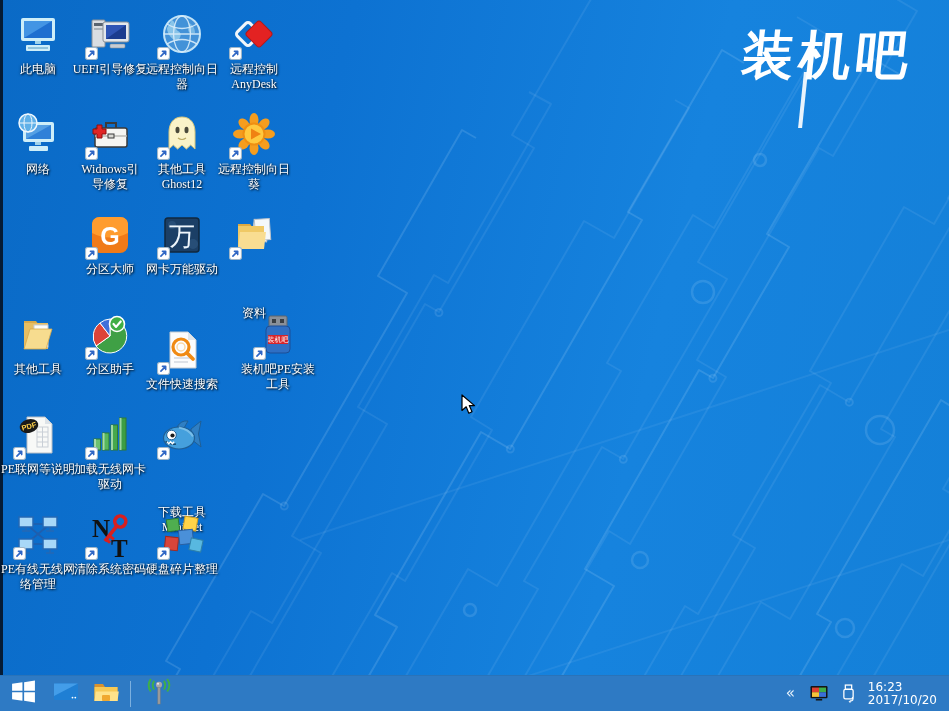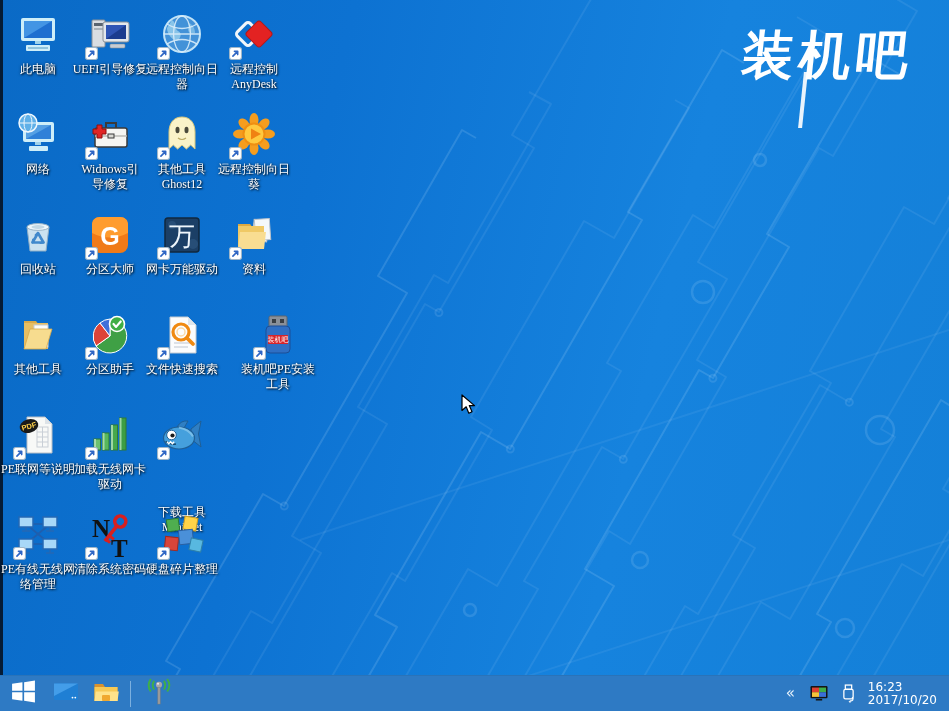--- a/index.html
+++ b/index.html
@@ -244,33 +244,20 @@
         <span class="shortcut-arrow">
           <svg width="13" height="13" viewBox="0 0 12 12">
               <rect x="0.5" y="0.5" width="11" height="11" rx="2" fill="#fff" stroke="#9fb6c9"></rect>
               <path d="M3.6 8.4 L8 4 M8 4 h-3 M8 4 v3" stroke="#2f66c4" stroke-width="1.5" fill="none" stroke-linecap="round"></path>
             </svg>
         </span>
       </span>
       <span class="icon-label">远程控制向日
 葵</span>
     </div>
-      <div class="cell" style="grid-area: 3 / 1;">
-      <span class="icon-wrap">
-        <span class="icon-art"><svg width="48" height="48" viewBox="0 0 48 48">
-              <path d="M13 16 L16 40 H32 L35 16 Z" fill="#dcecf4" opacity="0.92" stroke="#9ab4c6"></path>
-              <ellipse cx="24" cy="16" rx="11" ry="3.4" fill="#eef7fb" stroke="#9ab4c6"></ellipse>
-              <ellipse cx="24" cy="16" rx="6.5" ry="1.9" fill="#c2d8e4"></ellipse>
-              <path d="M24 22 l-5.5 9.5 h11 z" fill="none" stroke="#4189cc" stroke-width="2.6" stroke-linejoin="round"></path>
-              <path d="M24 22 l-2.4 2 M18.5 31.5 l0.6-3 M29.5 31.5 l-3 0.6" stroke="#4189cc" stroke-width="2" stroke-linecap="round"></path>
-            </svg></span>
-        
-      </span>
-      <span class="icon-label">回收站</span>
-    </div>
       <div class="cell" style="grid-area: 3 / 2;">
       <span class="icon-wrap">
         <span class="icon-art"><svg width="48" height="48" viewBox="0 0 48 48">
               <rect x="6" y="6" width="36" height="36" rx="8" fill="#f07a18"></rect>
               <path d="M6 14 c0-5 3-8 8-8 h20 c5 0 8 3 8 8 v8 c-12 6 -24 6 -36 0 z" fill="#ff9c2e"></path>
               <text x="24" y="34" font-size="25" font-weight="bold" fill="#fff" text-anchor="middle" font-family="sans-serif">G</text>
             </svg></span>
         <span class="shortcut-arrow">
           <svg width="13" height="13" viewBox="0 0 12 12">
               <rect x="0.5" y="0.5" width="11" height="11" rx="2" fill="#fff" stroke="#9fb6c9"></rect>
@@ -291,21 +278,21 @@
             </svg></span>
         <span class="shortcut-arrow">
           <svg width="13" height="13" viewBox="0 0 12 12">
               <rect x="0.5" y="0.5" width="11" height="11" rx="2" fill="#fff" stroke="#9fb6c9"></rect>
               <path d="M3.6 8.4 L8 4 M8 4 h-3 M8 4 v3" stroke="#2f66c4" stroke-width="1.5" fill="none" stroke-linecap="round"></path>
             </svg>
         </span>
       </span>
       <span class="icon-label">网卡万能驱动</span>
     </div>
-      <div class="cell" style="grid-area: 3 / 4;">
+      <div class="cell" style="grid-area: 3 / 4; gap: 44px;">
       <span class="icon-wrap">
         <span class="icon-art"><svg width="48" height="48" viewBox="0 0 48 48">
               <rect x="23" y="9" width="15" height="21" fill="#fff" stroke="#b9c2cc" transform="rotate(7 30 19)"></rect>
               <rect x="25" y="8" width="15" height="21" fill="#f4f8fb" stroke="#b9c2cc" transform="rotate(-4 32 18)"></rect>
               <path d="M8 13 h12 l3 4 h-15 z" fill="#dfa93f"></path>
               <rect x="8" y="15" width="26" height="23" fill="#f0c966"></rect>
               <path d="M8 38 h26 l2-17 h-26 z" fill="#f9dd92"></path>
             </svg></span>
         <span class="shortcut-arrow">
           <svg width="13" height="13" viewBox="0 0 12 12">
@@ -340,21 +327,21 @@
             </svg></span>
         <span class="shortcut-arrow">
           <svg width="13" height="13" viewBox="0 0 12 12">
               <rect x="0.5" y="0.5" width="11" height="11" rx="2" fill="#fff" stroke="#9fb6c9"></rect>
               <path d="M3.6 8.4 L8 4 M8 4 h-3 M8 4 v3" stroke="#2f66c4" stroke-width="1.5" fill="none" stroke-linecap="round"></path>
             </svg>
         </span>
       </span>
       <span class="icon-label">分区助手</span>
     </div>
-      <div class="cell" style="grid-area: 4 / 3;">
+      <div class="cell" style="grid-area: 4 / 3; justify-content: center;">
       <span class="icon-wrap">
         <span class="icon-art"><svg width="48" height="48" viewBox="0 0 48 48">
               <path d="M12 6 h18 l8 8 v28 h-26 z" fill="#fbfcfd" stroke="#c3cad1"></path>
               <path d="M30 6 l8 8 h-8 z" fill="#dfe6ec"></path>
               <line x1="16" y1="32" x2="34" y2="32" stroke="#d3d9df" stroke-width="1.5"></line>
               <line x1="16" y1="36" x2="30" y2="36" stroke="#d3d9df" stroke-width="1.5"></line>
               <circle cx="23" cy="21" r="8" fill="#fff" fill-opacity="0.4" stroke="#f08a12" stroke-width="3.2"></circle>
               <circle cx="23" cy="21" r="4" fill="none" stroke="#fad9a8" stroke-width="1.5"></circle>
               <line x1="29" y1="27" x2="35" y2="33" stroke="#f08a12" stroke-width="3.8" stroke-linecap="round"></line>
             </svg></span>

